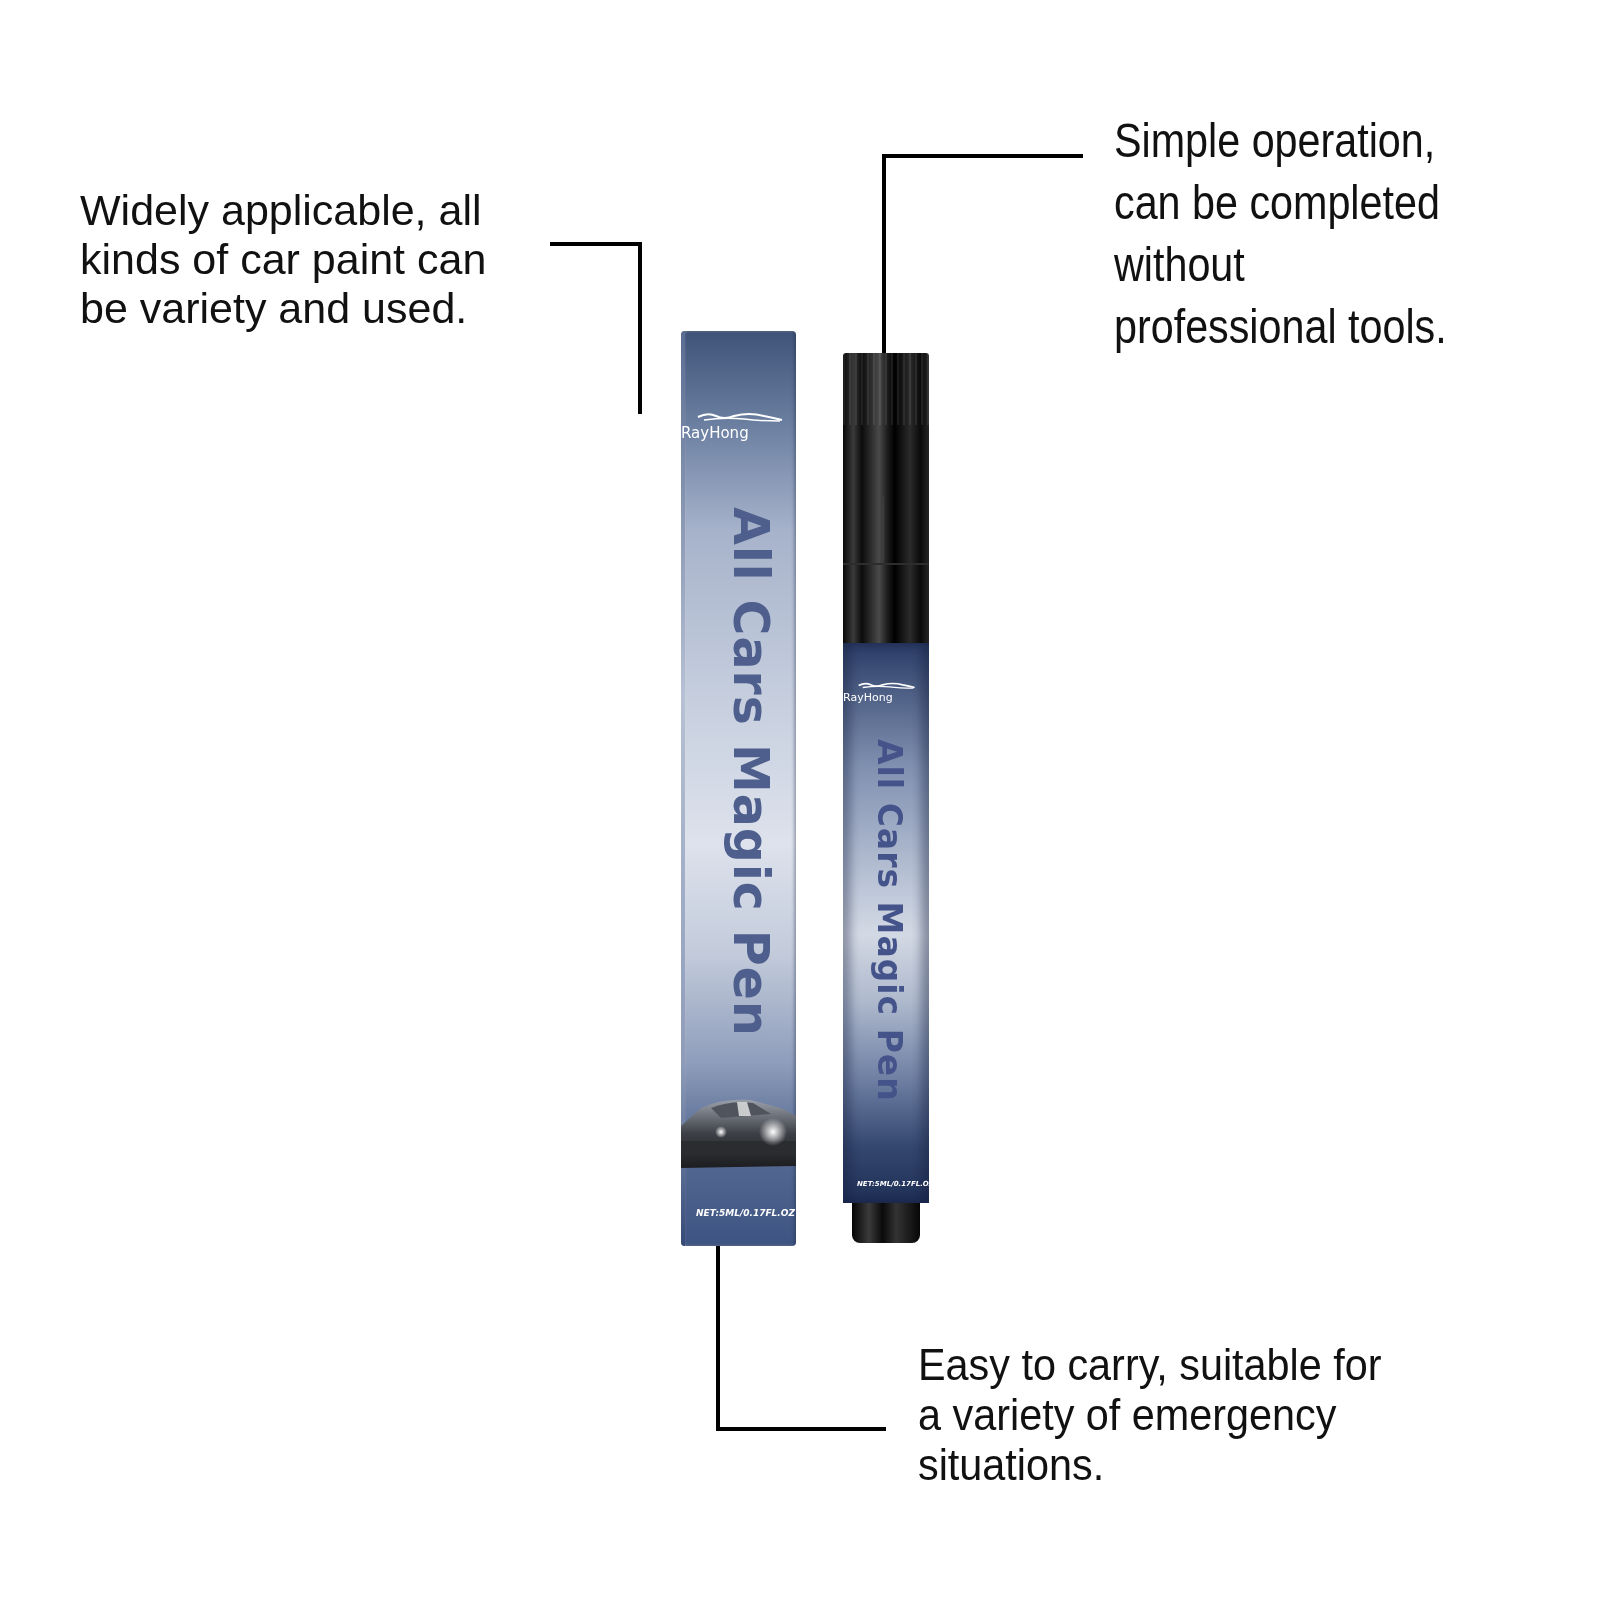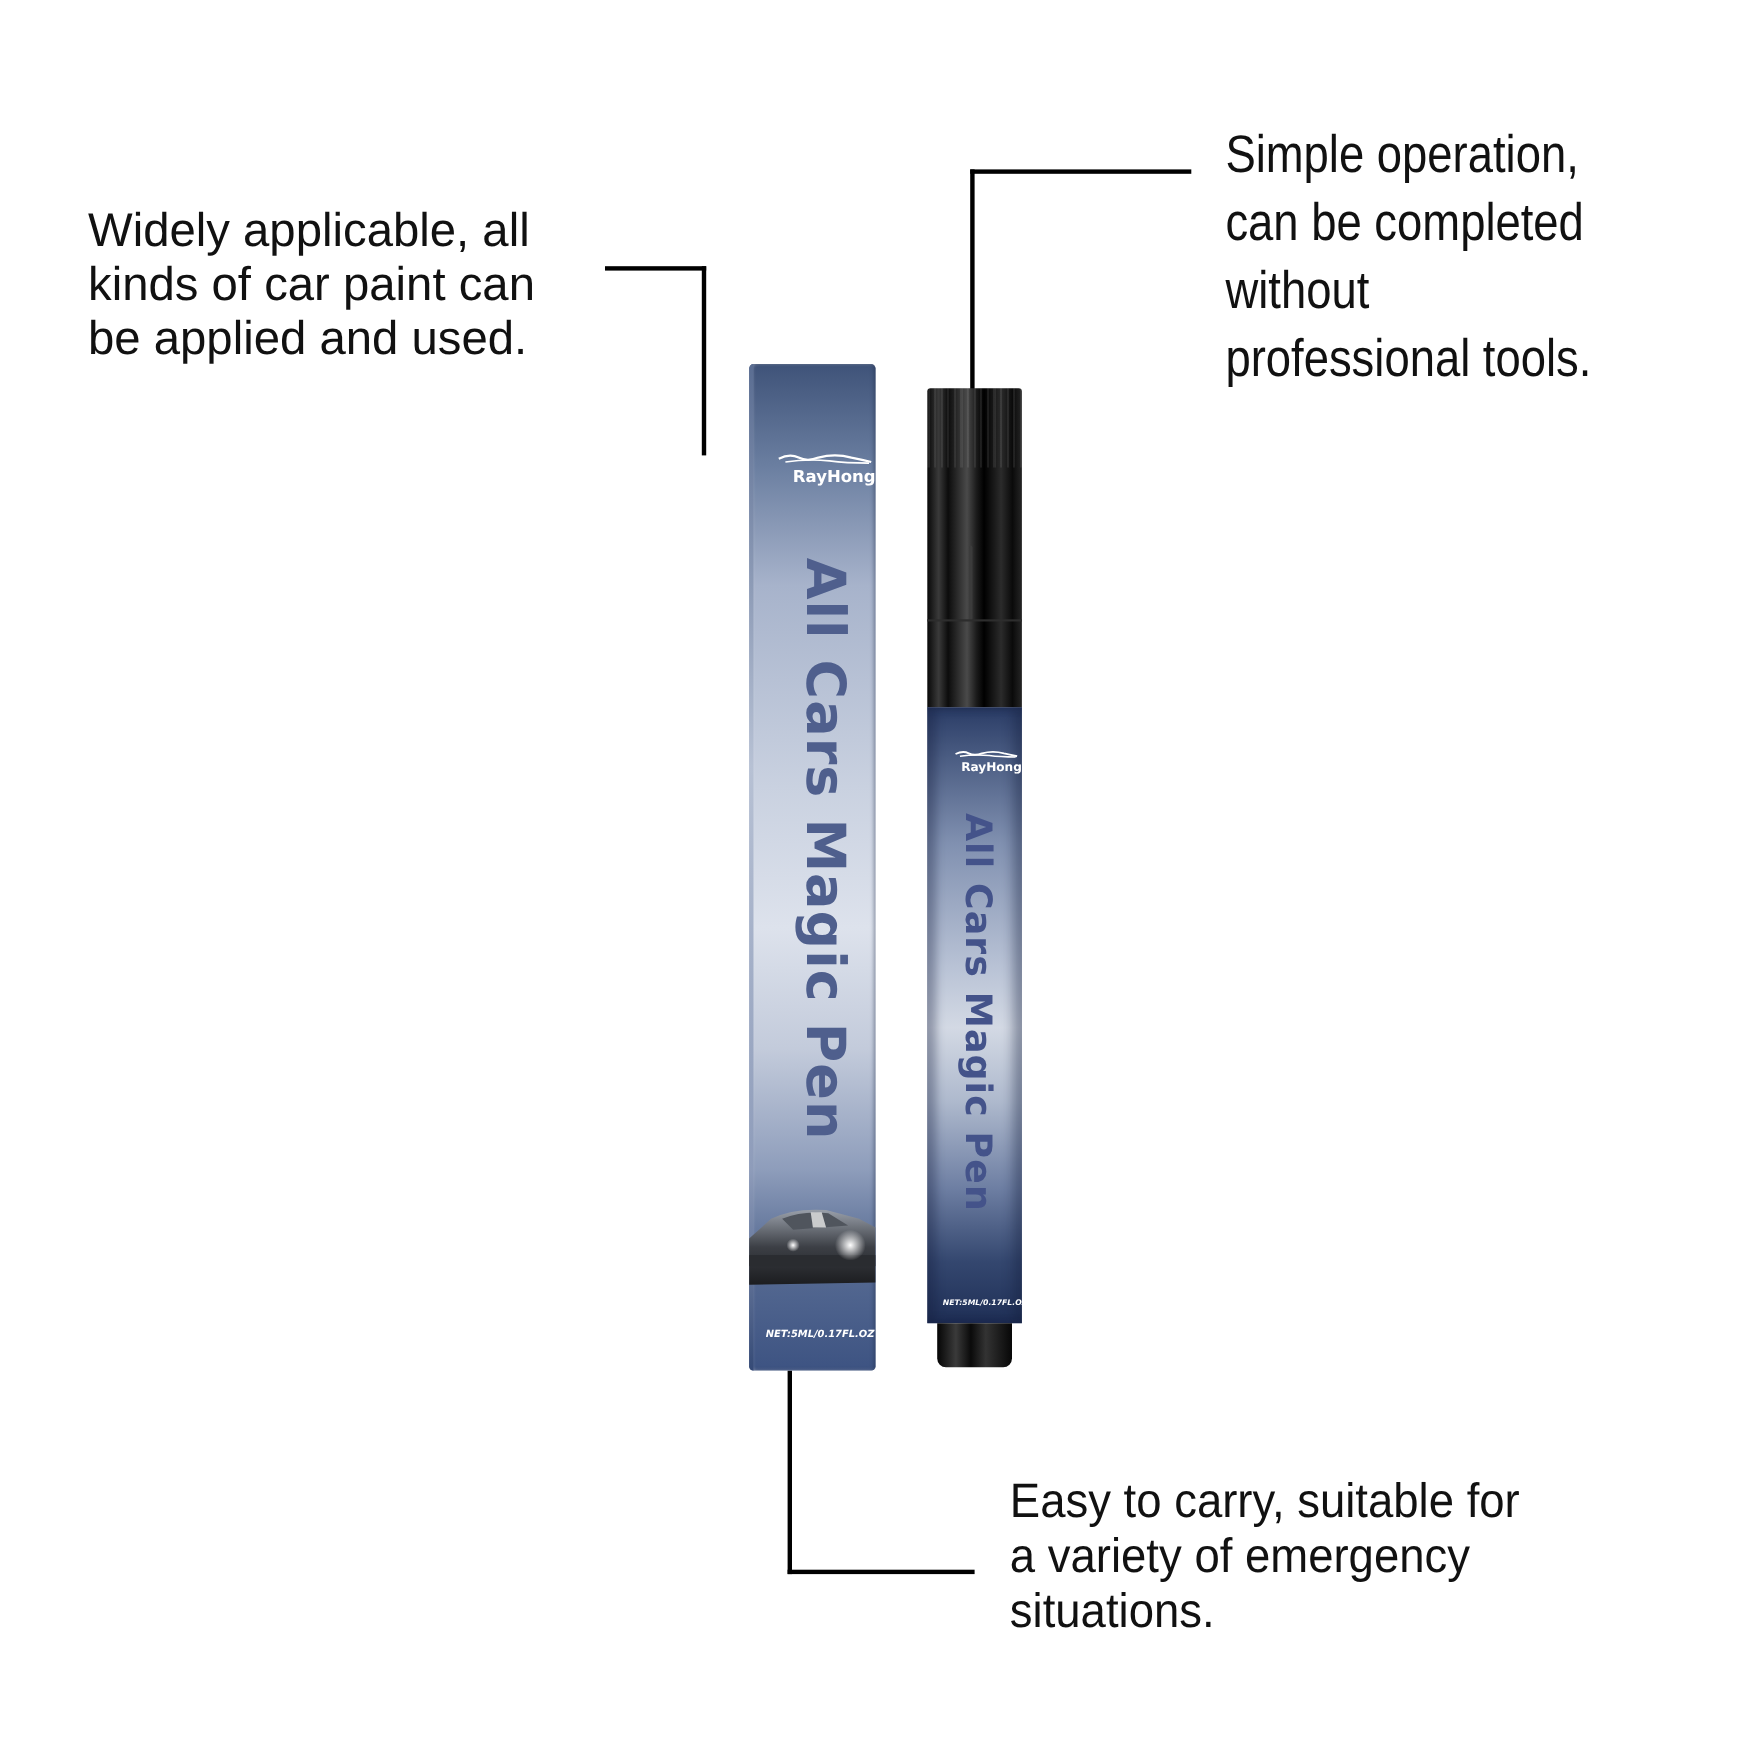--- a/index.html
+++ b/index.html
@@ -23,22 +23,22 @@
       position: absolute; left: 681px; top: 331px; width: 115px; height: 915px;
       border-radius: 4px;
       background: linear-gradient(to bottom,
         #3f5379 0%, #6a7ea0 10%, #a7b3cb 22%, #c9d1e0 42%, #dde2ec 56%,
         #c3cbdb 68%, #8e9dbb 80%, #5a6e95 88%, #3d5382 100%);
       box-shadow: inset 3px 0 3px rgba(255,255,255,0.35), inset -2px 0 3px rgba(30,40,70,0.35);
     }
     .box-edge { position: absolute; left: 0; top: 0; bottom: 0; width: 4px;
       background: linear-gradient(to bottom, #5a6d92, #b7c1d4 40%, #8e9cba 80%, #354a76);
       border-radius: 4px 0 0 4px; }
-    .brand { position: absolute; left: 0; right: 0; text-align: right; color: #ffffff;
-      font-weight: bold; font-family: "DejaVu Sans", sans-serif; margin-left: 20px; }
+    .brand { position: absolute; left: 0; right: 0; text-align: left; color: #ffffff;
+      font-weight: normal; font-family: "DejaVu Sans", sans-serif; }
     .box .brand { top: 80px; font-size: 15px; }
     .brand-swoosh { display: block; margin: 0 auto 1px auto; }
     .vertical-title {
       position: absolute; color: #4f5f8d; font-weight: bold;
       font-family: "DejaVu Sans", sans-serif; white-space: nowrap;
       transform-origin: left top; transform: rotate(90deg);
     }
     .box .vertical-title { left: 98px; top: 176px; font-size: 49px; letter-spacing: 1px; }
     .car-image { position: absolute; left: 0; right: 0; top: 755px; height: 95px; }
     .net-label { position: absolute; left: 0; right: 0; text-align: center; color: #ffffff;
@@ -71,21 +71,21 @@
       position: absolute; left: 852px; top: 1203px; width: 68px; height: 40px;
       background: linear-gradient(to right, #050505, #3a3a3a 25%, #0a0a0a 45%, #333 65%, #070707);
       border-radius: 0 0 8px 8px;
     }
   </style>
 </head>
 <body>
 
 <div class="callout-text left-text">Widely applicable, all
 kinds of car paint can
-be applied and used.</div>
+be variety and used.</div>
 <div class="callout-text right-text">Simple operation,
 can be completed
 without
 professional tools.</div>
 <div class="callout-text bottom-text">Easy to carry, suitable for
 a variety of emergency
 situations.</div>
 
 <div>
   <div class="line" style="left:550px; top:242px; width:92px; height:4px;"></div>

